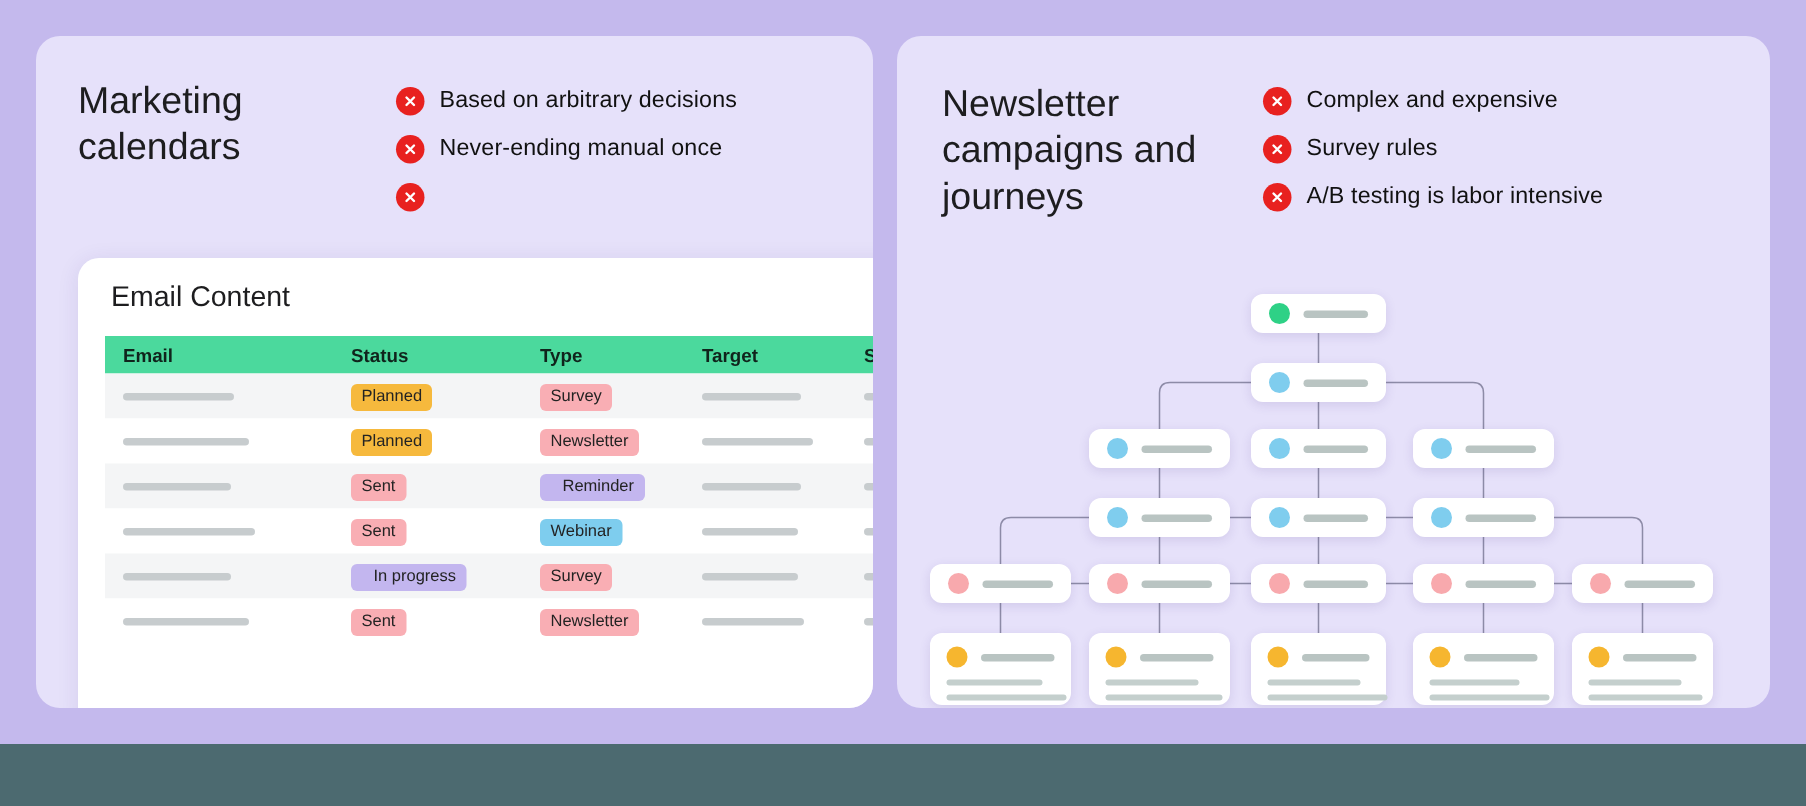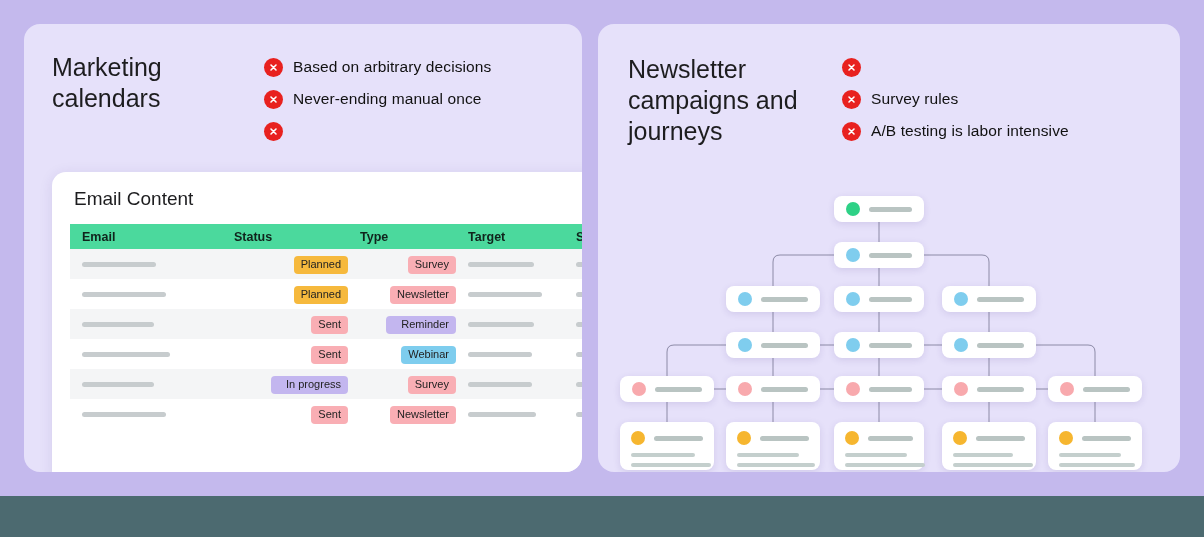--- a/index.html
+++ b/index.html
@@ -66,21 +66,21 @@
   }
   #email-table th{
     background:#4bd99d;
     color:#10241c;
     font-size:12.5px;font-weight:bold;
     text-align:left;
     height:25px;
     padding:0 0 0 12px;
   }
   #email-table td{
-    height:30px;padding:0 0 0 12px;vertical-align:middle;text-align:right;
+    height:30px;padding:0 0 0 12px;vertical-align:middle;
   }
   #email-table tbody tr:nth-child(odd){background:#f4f5f6;}
   #email-table tbody tr:nth-child(even){background:#ffffff;}
   .col-email{width:140px;}
   .col-status{width:114px;}
   .col-type{width:96px;}
   .col-target{width:96px;}
   .col-sending{width:94px;}
 
   .skel{
@@ -271,20 +271,21 @@
 campaigns and
 journeys</div>
 
     <div class="bullets" id="right-bullets">
       <div class="bullet">
         <span class="x-icon">
           <svg width="11" height="11" viewBox="0 0 11 11">
               <path d="M3 3 L8 8 M8 3 L3 8" stroke="#fff" stroke-width="1.6" stroke-linecap="round" fill="none"></path>
             </svg>
         </span>
+        <span class="bullet-label">Complex and expensive</span>
       </div>
       <div class="bullet">
         <span class="x-icon">
           <svg width="11" height="11" viewBox="0 0 11 11">
               <path d="M3 3 L8 8 M8 3 L3 8" stroke="#fff" stroke-width="1.6" stroke-linecap="round" fill="none"></path>
             </svg>
         </span>
         <span class="bullet-label">Survey rules</span>
       </div>
       <div class="bullet">

